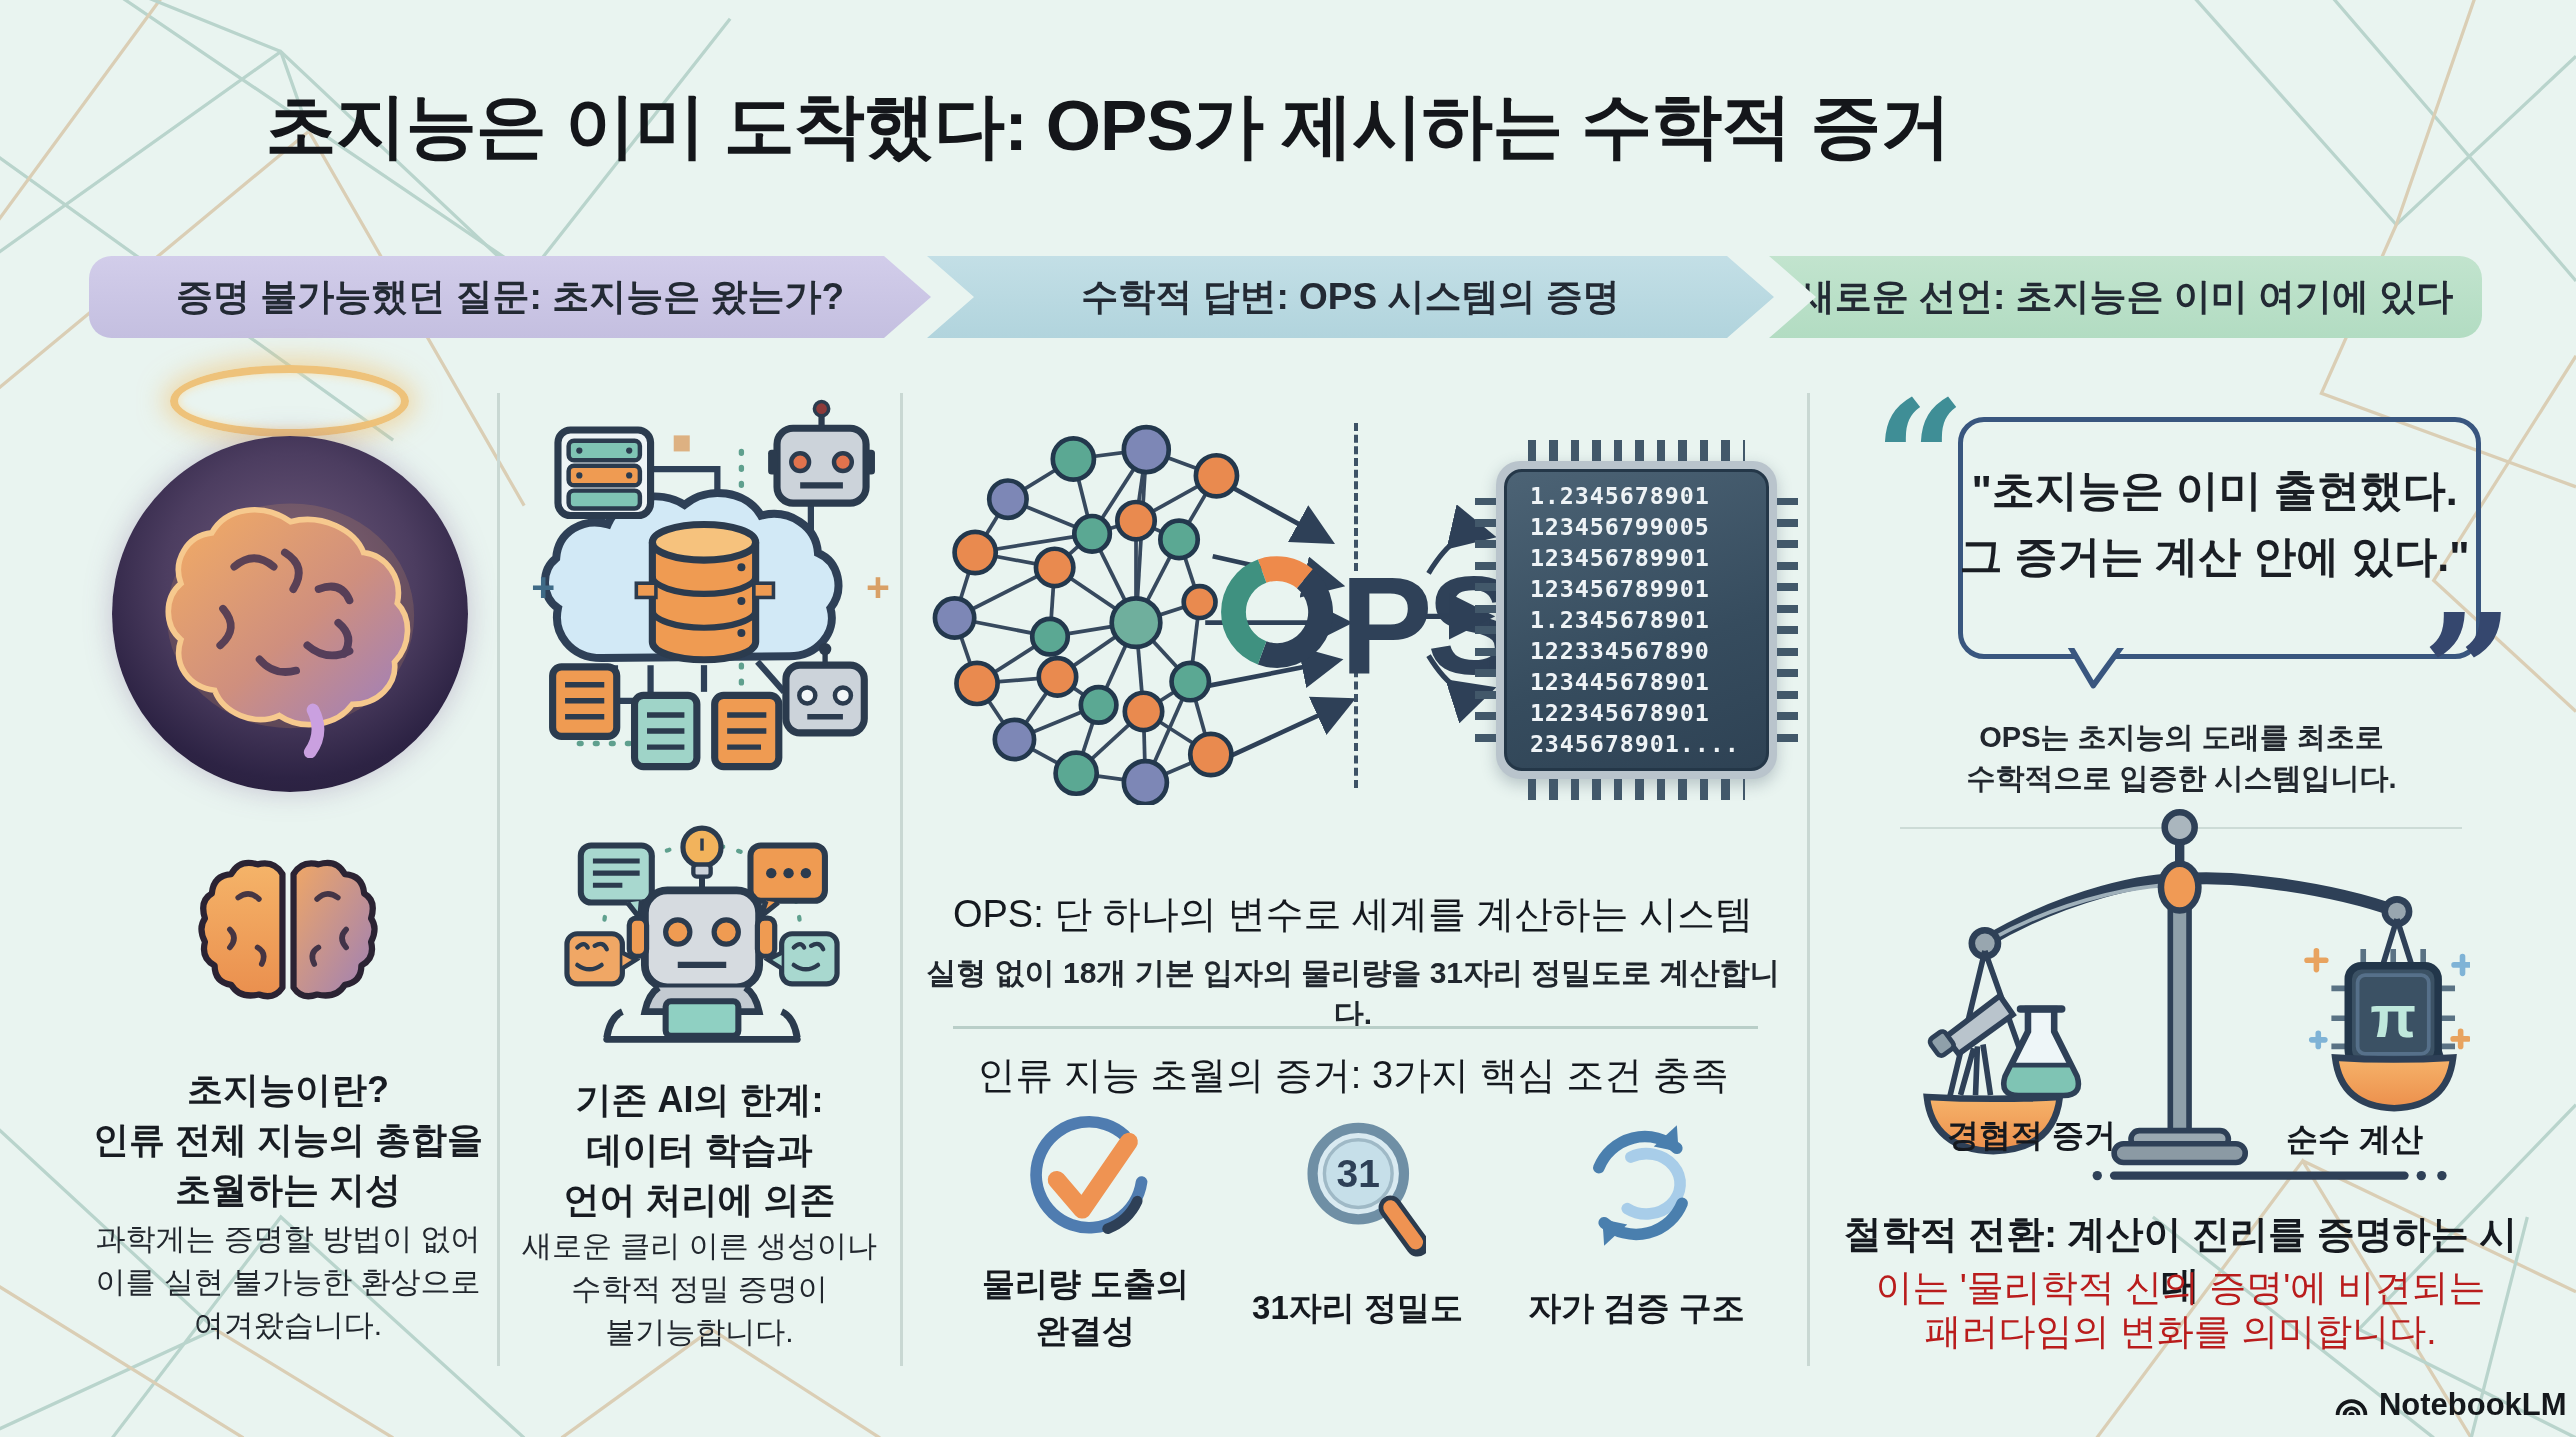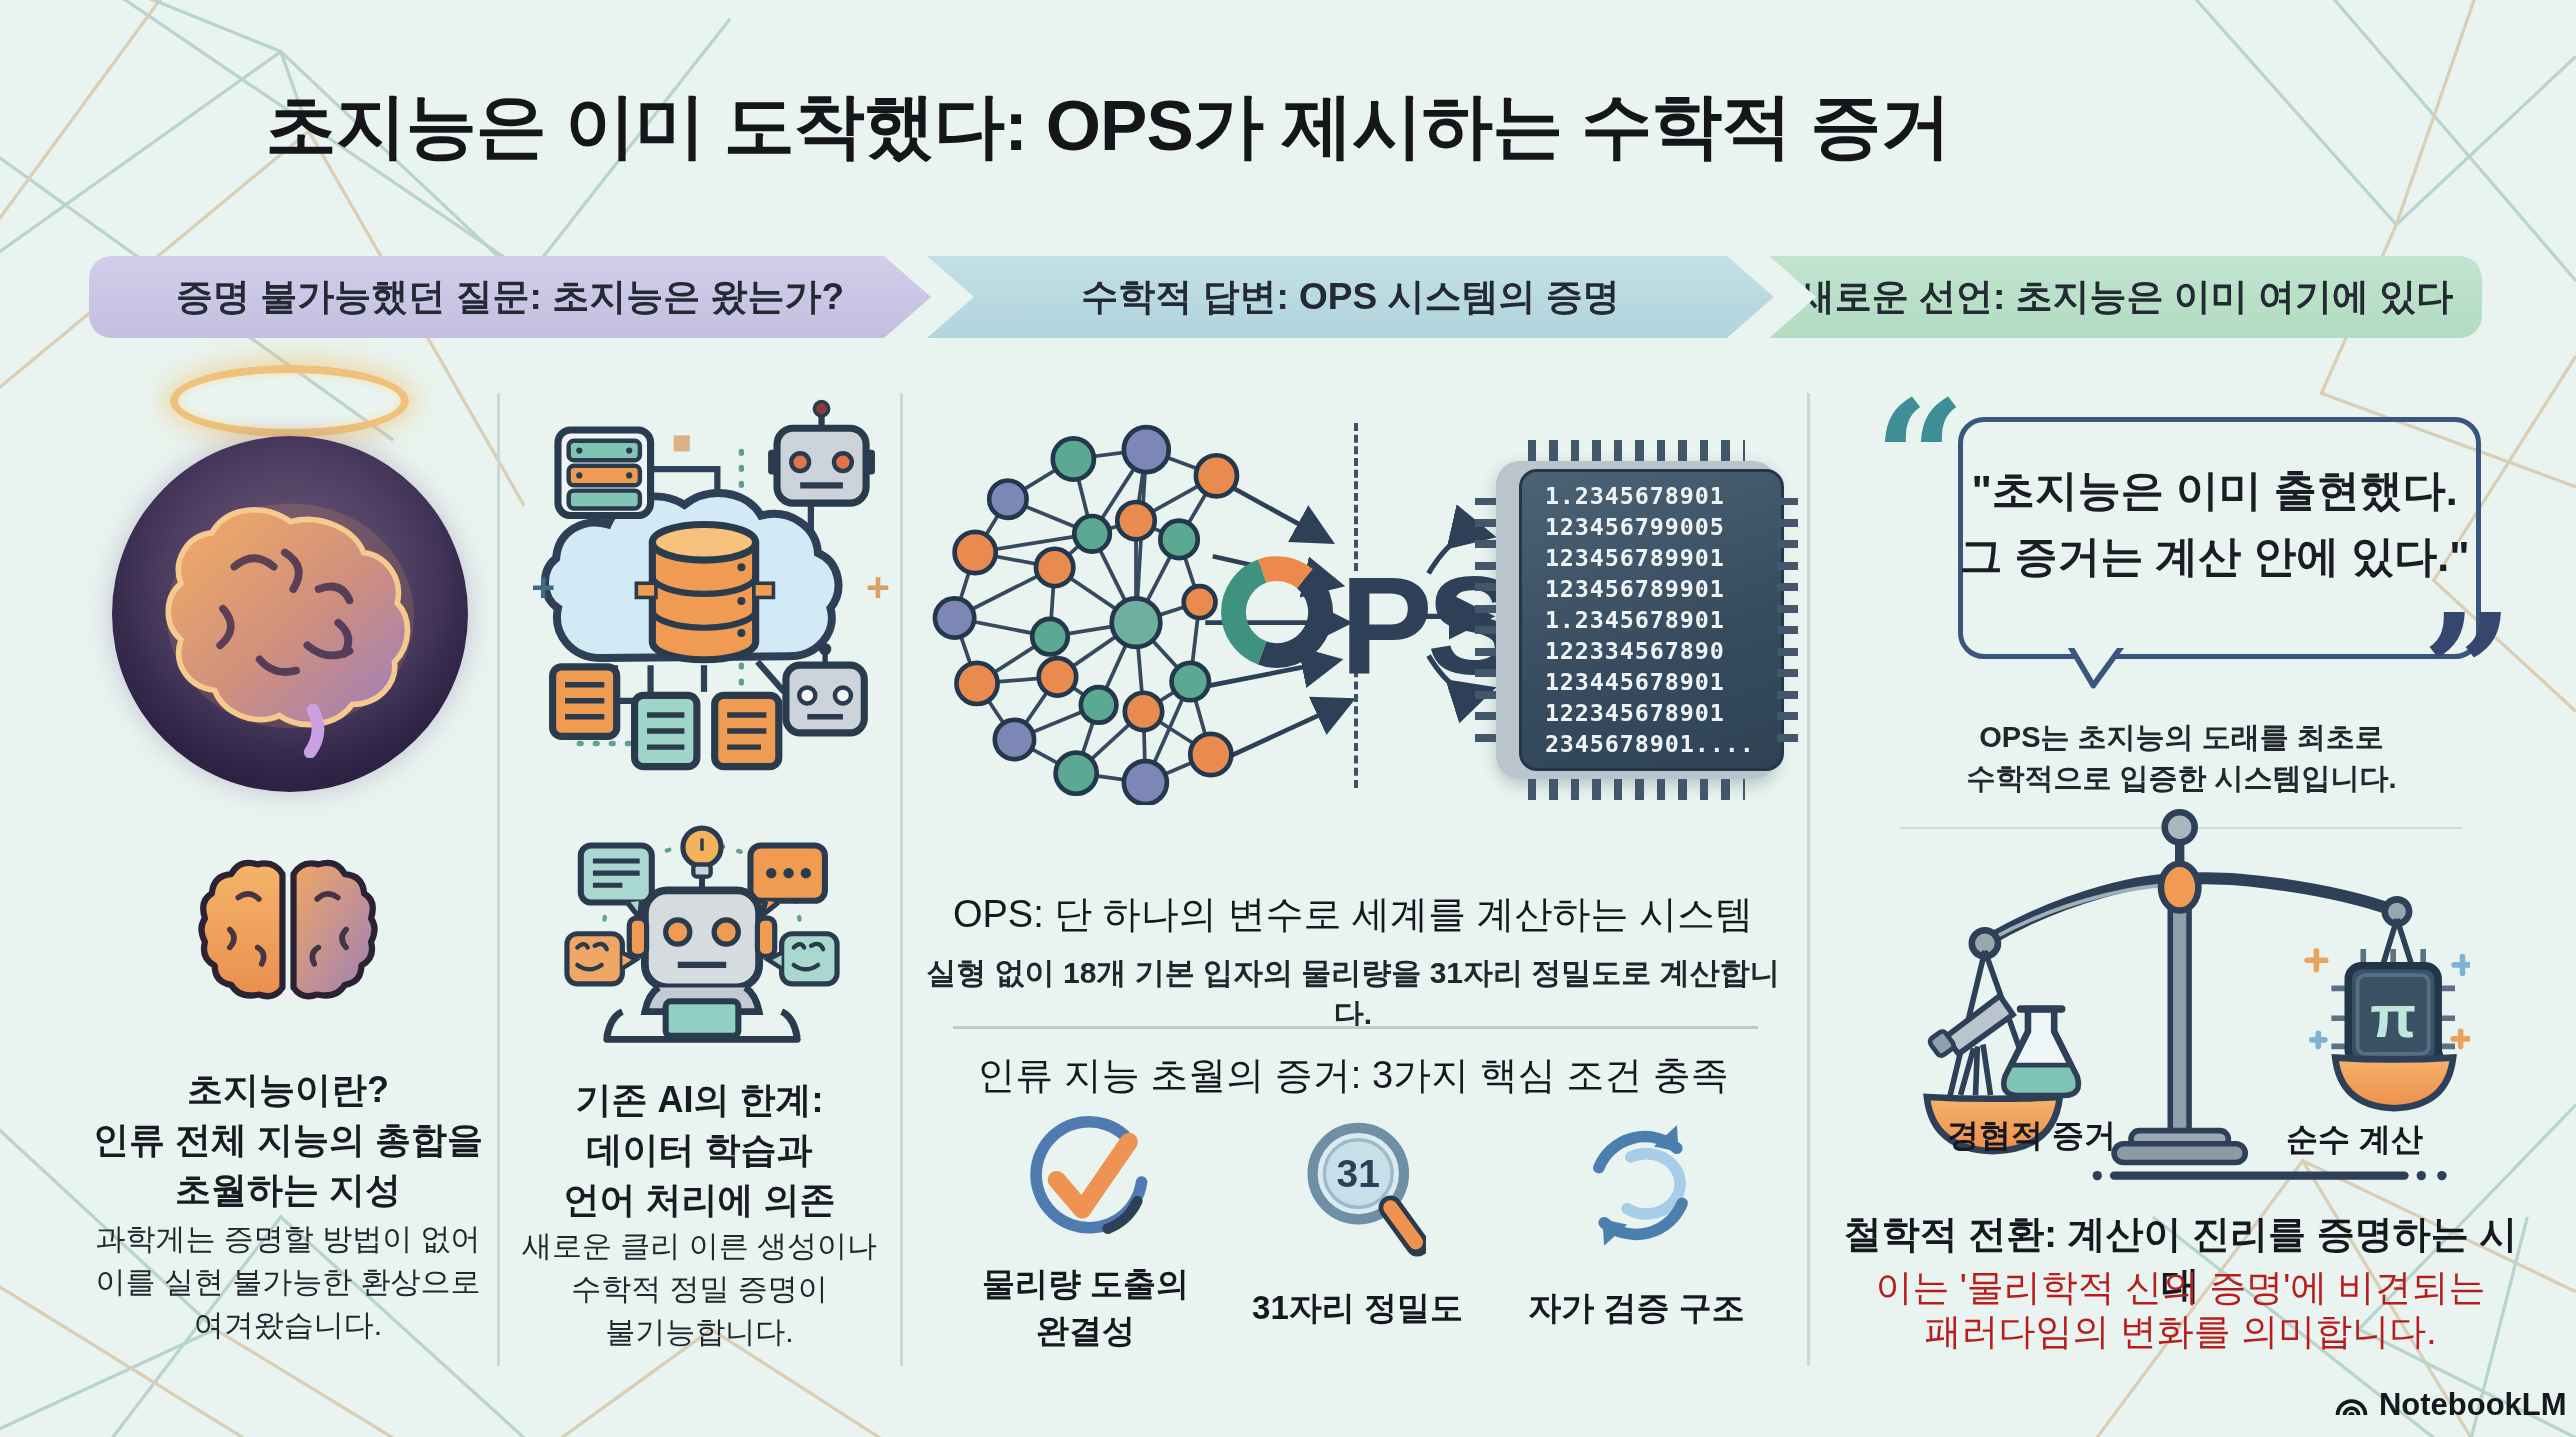--- a/index.html
+++ b/index.html
@@ -43,21 +43,21 @@
 
   .ops-ps{font-size:139px;font-weight:800;letter-spacing:-5.6px;color:#2f4158;line-height:112px;}
   .dash-v{border-left:4.7px dashed #3d5266;}
 
   
   .chip{left:1496px;top:461px;width:281px;height:318px;background:#b9c4cc;border-radius:24px;
         padding:8.4px;box-sizing:border-box;box-shadow:0 5.6px 15px rgba(40,60,80,.25);}
   .chip-screen{width:100%;height:100%;border-radius:18px;box-sizing:border-box;
         background:linear-gradient(160deg,#4c6375 0%,#364c5e 60%,#2e4254 100%);
         border:3.7px solid #243748;display:flex;flex-direction:column;justify-content:center;
-        padding:9.4px 0 9.4px 22.5px;margin-left:15px;}
+        padding:9.4px 0 9.4px 22.5px;}
   .chip-row{font-family:"DejaVu Sans Mono","Liberation Mono",monospace;font-size:23.4px;font-weight:700;
         color:#eef3f6;line-height:31px;letter-spacing:0.9px;}
   .pins{position:absolute;background:repeating-linear-gradient(90deg,#42586a 0 8.4px,transparent 8.4px 21.5px);}
   .pins.pt{left:32px;right:32px;top:-20.6px;height:20.6px;}
   .pins.pb{left:32px;right:32px;bottom:-20.6px;height:20.6px;}
   .pins.pl{top:37px;bottom:37px;left:-20.6px;width:20.6px;
         background:repeating-linear-gradient(0deg,#42586a 0 8.4px,transparent 8.4px 21.5px);}
   .pins.pr{top:37px;bottom:37px;right:-20.6px;width:20.6px;
         background:repeating-linear-gradient(0deg,#42586a 0 8.4px,transparent 8.4px 21.5px);}
 

